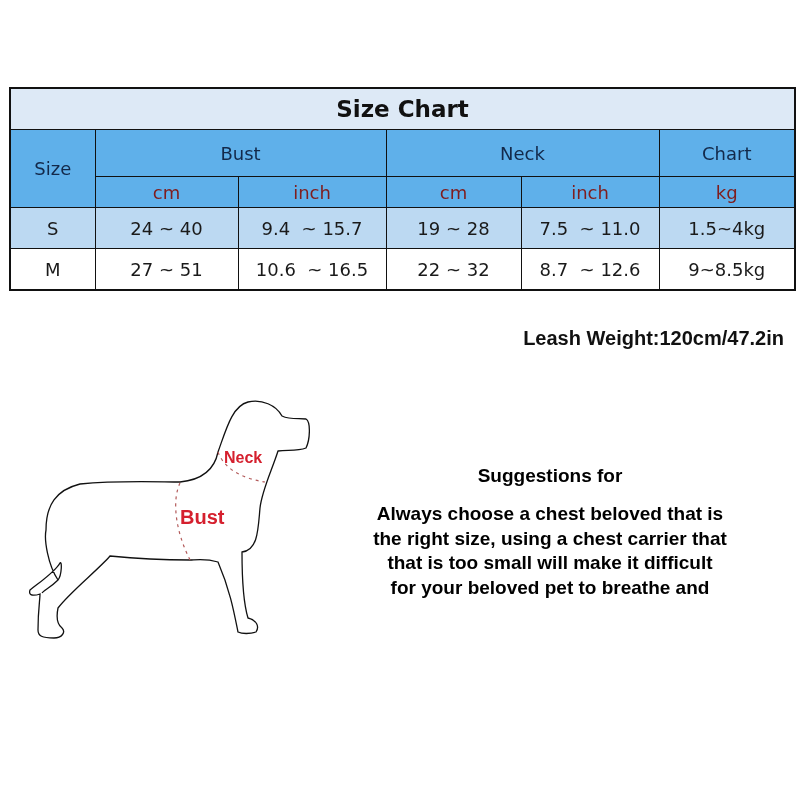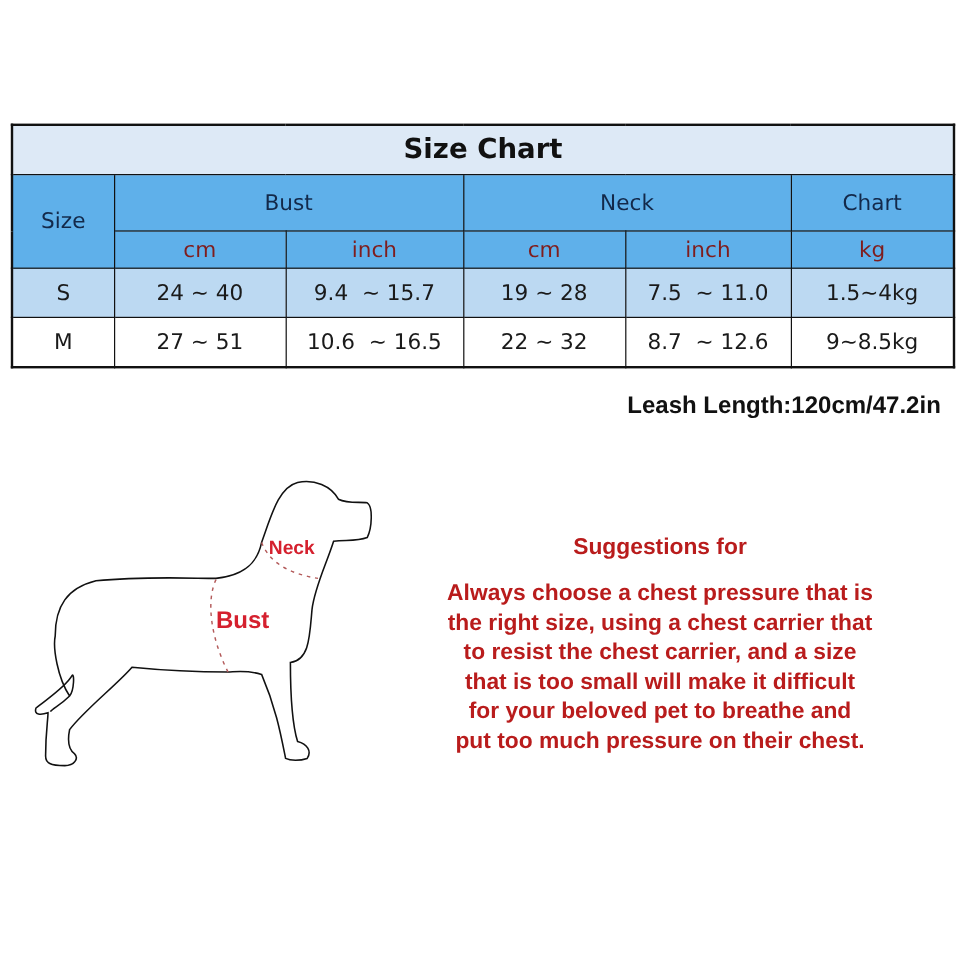--- a/index.html
+++ b/index.html
@@ -1,21 +1,21 @@
 <!DOCTYPE html>
 <html><head>
 <meta charset="utf-8">
 <style>
   html, body { margin: 0; padding: 0; }
   body {
     width: 800px; height: 800px; background: #ffffff; position: relative; overflow: hidden;
     font-family: "DejaVu Sans", sans-serif; color: #111;
   }
   .size-table {
-    position: absolute; left: 9px; top: 103px; width: 785px;
+    position: absolute; left: 9px; top: 87px; width: 785px;
     border-collapse: collapse; table-layout: fixed;
     border: 2px solid #111;
     padding-left: 47px;
   }
   .size-table td, .size-table th {
     border: 1.5px solid #111; text-align: center; vertical-align: middle;
     font-weight: normal; font-size: 18px; padding: 0; color: #1a1a1a;
   }
   .title-row td {
     background: #dde9f6; height: 40px; font-weight: bold; font-size: 23px; color: #111;
@@ -32,22 +32,22 @@
   .dog {
     position: absolute; left: 20px; top: 390px; width: 310px; height: 260px;
   }
   .dog-label {
     position: absolute; font-family: "Liberation Sans", sans-serif; font-weight: bold; color: #d5202e;
   }
   .neck-label { left: 224px; top: 449px; font-size: 16px; }
   .bust-label { left: 180px; top: 506px; font-size: 20px; }
 
   .suggest {
-    position: absolute; left: 330px; top: 444px; width: 440px; text-align: center;
-    font-family: "Liberation Sans", sans-serif; font-weight: bold; color: #b91c1c;
+    position: absolute; left: 330px; top: 463px; width: 440px; text-align: center;
+    font-family: "Liberation Sans", sans-serif; font-weight: bold; color: #000000;
   }
   .suggest-title { font-size: 19px; line-height: 25px; margin-bottom: 14px; }
   .suggest-title span { display: block; }
   .suggest-body { font-size: 19px; line-height: 24.5px; }
   .suggest-body span { display: block; }
 </style>
 </head>
 <body>
 
 <table class="size-table">
@@ -89,21 +89,21 @@
     <td>27 ~ 51</td>
     <td style="white-space:pre">10.6  ~ 16.5</td>
     <td>22 ~ 32</td>
     <td style="white-space:pre">8.7  ~ 12.6</td>
     <td>9~8.5kg</td>
   </tr>
 </tbody>
   </table>
 
 <div class="leash">
-  <span>Leash Length</span><span>:</span><span>120cm/47.2in</span>
+  <span>Leash Weight</span><span>:</span><span>120cm/47.2in</span>
 </div>
 
 <svg class="dog" viewBox="20 390 310 260" width="310" height="260">
   <path fill="none" stroke="#111" stroke-width="1.3" d="
     M 218 452
     C 226 430, 232 406, 248 402
     C 262 399, 276 405, 282 416
     C 290 420, 300 418, 306 419
     C 311 422, 310 440, 306 448
     C 298 451, 290 450, 278 451
@@ -134,20 +134,18 @@
   <path fill="none" stroke="#b35a5a" stroke-width="1.2" stroke-dasharray="3,4" d="M 180 483 C 172 500, 175 530, 190 560"></path>
 </svg>
 <div class="dog-label neck-label">Neck</div>
 <div class="dog-label bust-label">Bust</div>
 
 <div class="suggest">
   <div class="suggest-title">
     <span>Suggestions for</span>
   </div>
   <div class="suggest-body">
-    <span>Always choose a chest pressure that is</span>
+    <span>Always choose a chest beloved that is</span>
     <span>the right size, using a chest carrier that</span>
-    <span>to resist the chest carrier, and a size</span>
     <span>that is too small will make it difficult</span>
     <span>for your beloved pet to breathe and</span>
-    <span>put too much pressure on their chest.</span>
   </div>
 </div>
 
 </body></html>

